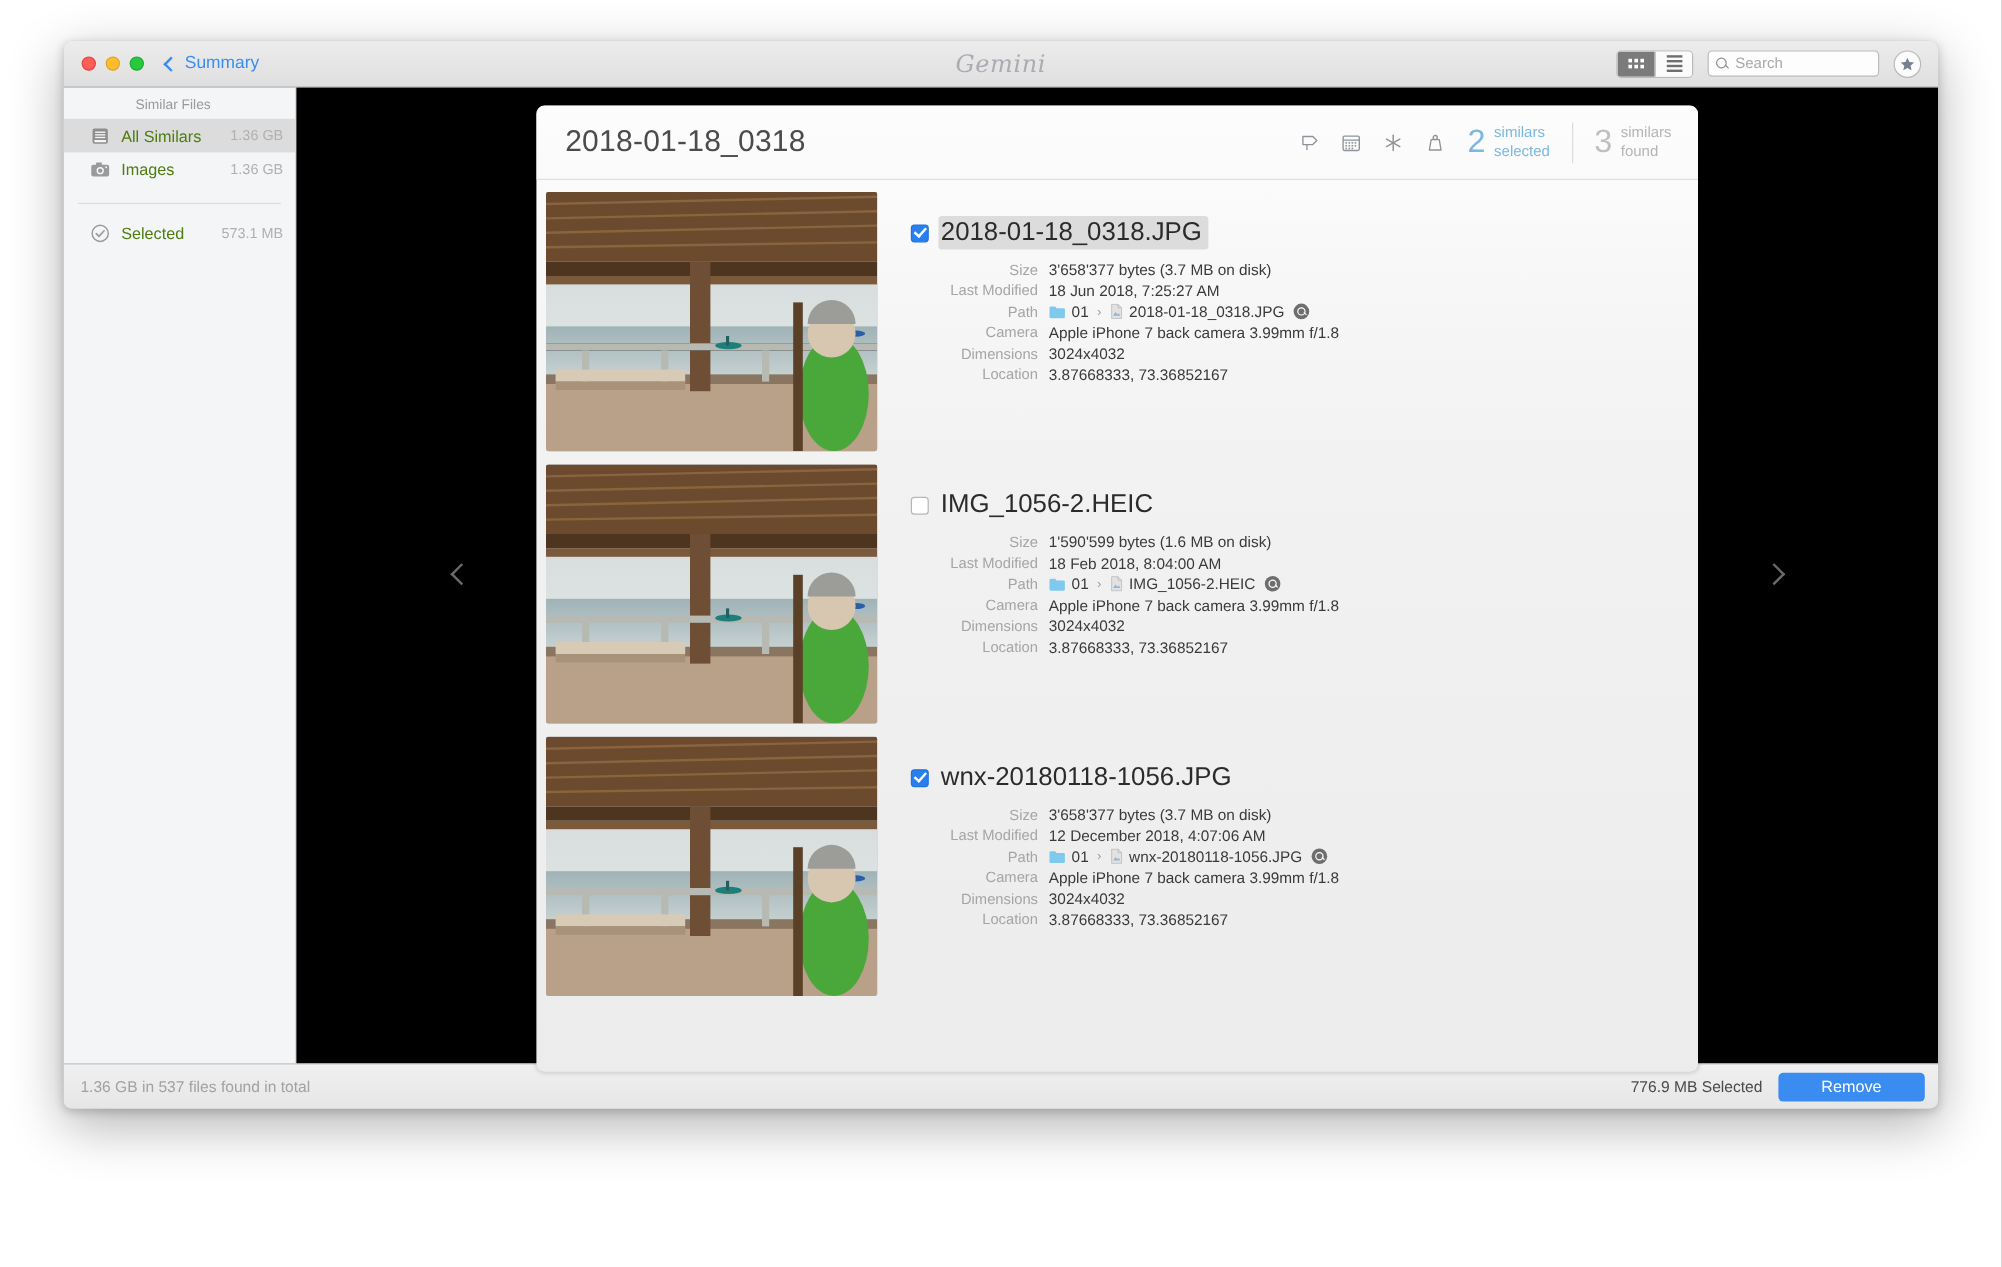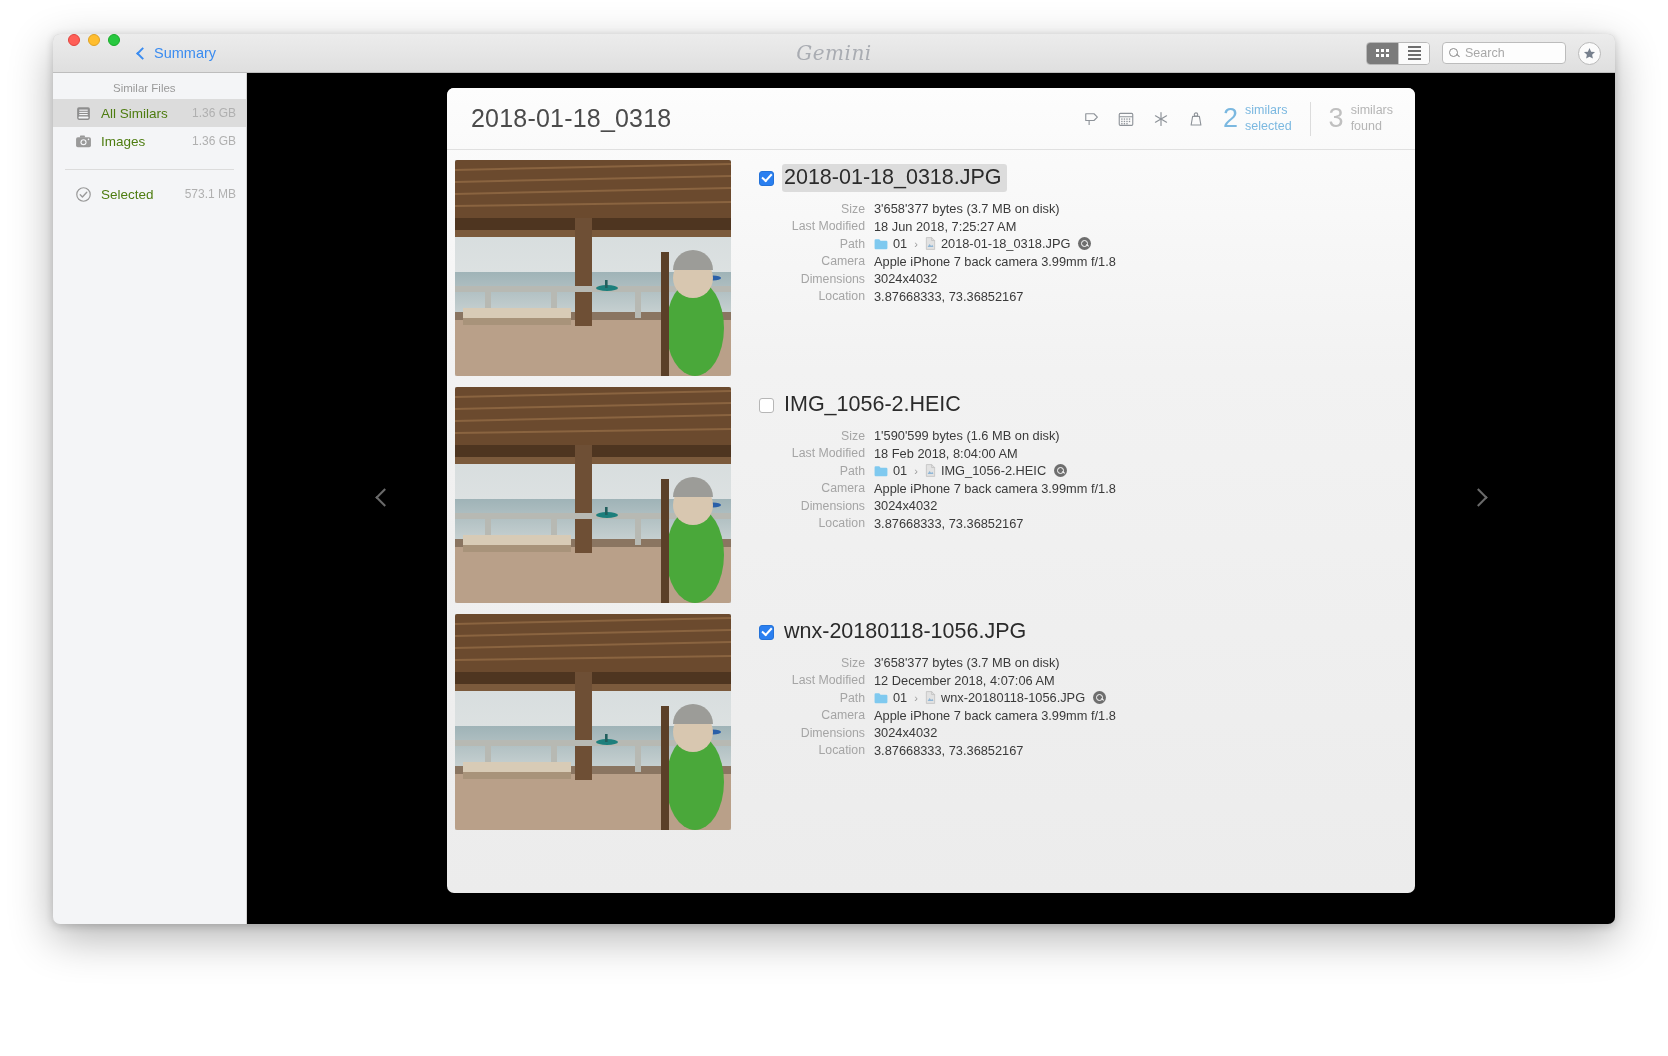--- a/index.html
+++ b/index.html
@@ -22,21 +22,21 @@
     display: flex; flex-direction: column;
   }
 
   
   .titlebar {
     height: 39px;
     background: linear-gradient(to bottom,#ececec,#dfdfdf);
     border-bottom: 1px solid #bdbdbd;
     position: relative;
     flex: none;
-    display: flex; 
+    display: flex; align-items: center;
   }
   .traffic { display: flex; gap: 8px; margin-left: 15px; }
   .dot { width: 12px; height: 12px; border-radius: 50%; display: block; }
   .dot.red    { background: #ff5f57; border: .5px solid #e0443e; }
   .dot.yellow { background: #ffbd2e; border: .5px solid #dea123; }
   .dot.green  { background: #28c840; border: .5px solid #1aab29; }
 
   .back-group { display: flex; align-items: center; margin-left: 18px; gap: 7px; cursor: default; }
   .chev-back {
     width: 9px; height: 9px;
@@ -71,21 +71,21 @@
   }
   .seg-btn + .seg-btn { border-left: 1px solid #c6c6c6; }
   .seg-btn.active { background: #7b7b7b; }
   .grid-glyph { display: grid; grid-template-columns: repeat(3,3px); gap: 1.6px; }
   .grid-glyph i { width: 3px; height: 3px; background: #6e6e6e; display: block; }
   .seg-btn.active .grid-glyph i { background: #ffffff; }
   .list-glyph { display: flex; flex-direction: column; gap: 2.4px; }
   .list-glyph i { width: 13px; height: 1.6px; background: #6e6e6e; display: block; }
 
   .search-box {
-    width: 124px; height: 22px;
+    width: 143px; height: 22px;
     background: #fdfdfd; border: 1px solid #bcbcbc; border-radius: 4px;
     display: flex; align-items: center; padding: 0 6px; gap: 5px;
   }
   .search-ico { width: 11px; height: 11px; position: relative; flex: none; }
   .search-ico::before {
     content:""; position:absolute; left:0; top:0;
     width:7px;height:7px;border:1.3px solid #8b8b8b;border-radius:50%;
   }
   .search-ico::after {
     content:""; position:absolute; left:6.6px; top:7px;
@@ -185,21 +185,21 @@
   
   .card-body { flex: 1; overflow: hidden; padding: 10px 0 0 0; }
   .frow { display: flex; gap: 0; margin: 0 0 11px 8px; }
   .thumb {
     width: 276px; height: 216px; flex: none;
     border-radius: 2px; overflow: hidden;
     background: #888; position: relative;
   }
   .thumb svg { display: block; width: 100%; height: 100%; }
 
-  .finfo { flex: 1; min-width: 0; padding-left: 28px; padding-top: 4px; }
+  .finfo { flex: 1; min-width: 0; padding-left: 28px; padding-top: 4px; margin-top: 16px; }
   .fname-line { display: flex; align-items: center; gap: 8px; }
   .cbox {
     width: 15px; height: 15px; flex: none;
     border-radius: 3px;
     display: flex; align-items: center; justify-content: center;
     cursor: default;
   }
   .cbox.on  { background: #2a7ff0; border: 1px solid #2472d8; }
   .cbox.off { background: #ffffff; border: 1px solid #b6b6b6; }
   .cbox.on::after {
@@ -678,14 +678,21 @@
                 </div>
               </div>
             </div>
           </div>
 
         </div>
       </div>
     </div>
   </div>
 
+  <div class="statusbar">
+    <span class="status-left">1.36 GB in 537 files found in total</span>
+    <div class="status-right">
+      <span class="status-sel">776.9 MB Selected</span>
+      <button class="remove-btn">Remove</button>
+    </div>
+  </div>
 
 </div>
 
 </body></html>

